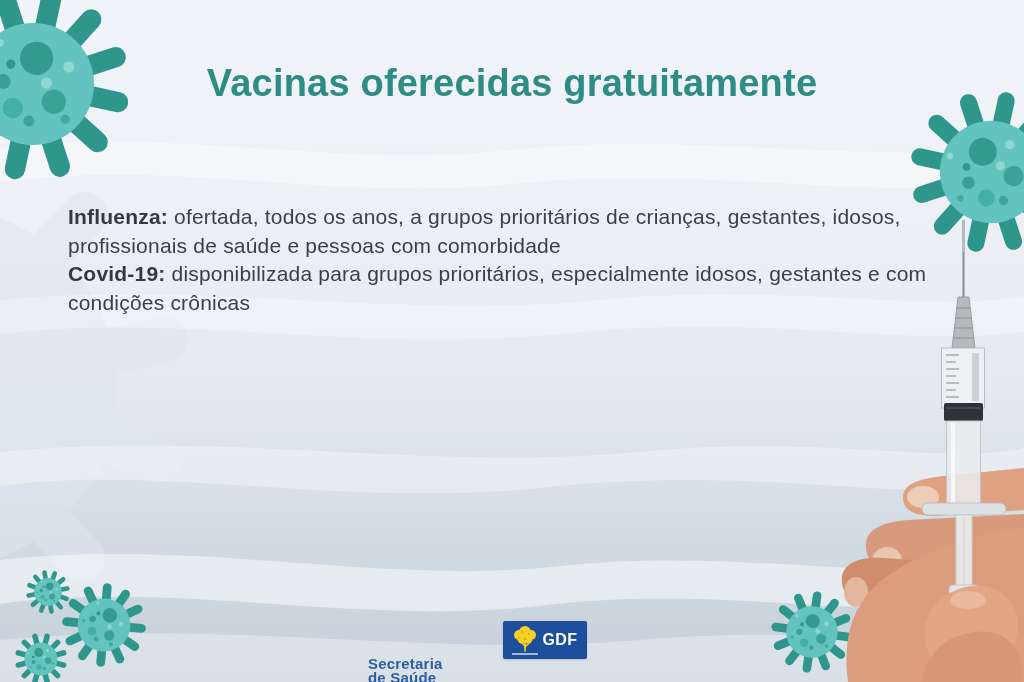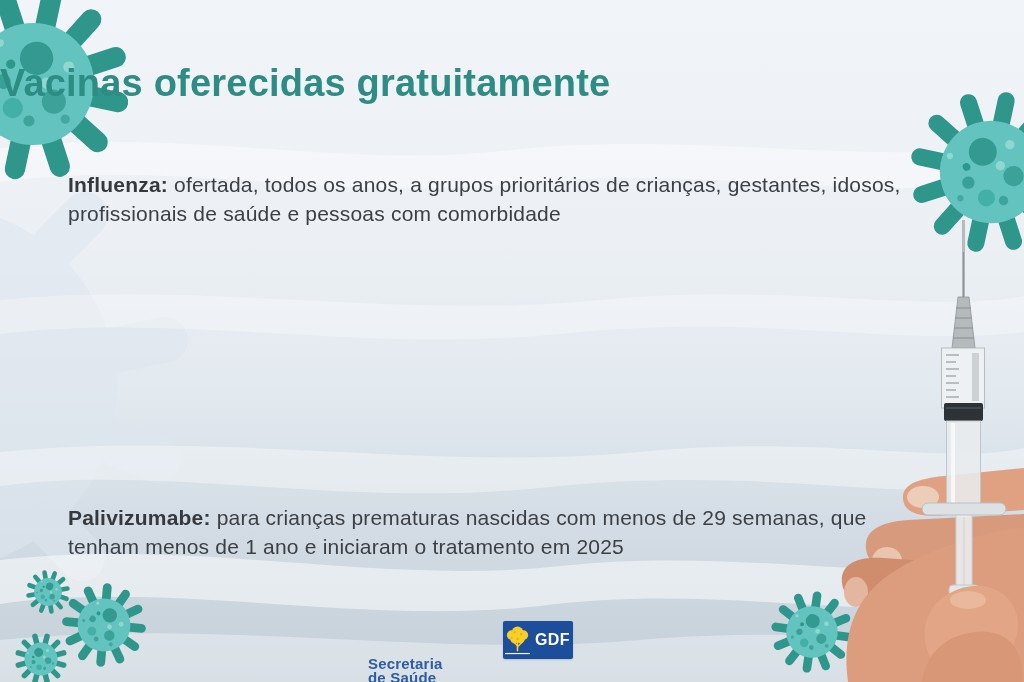--- a/index.html
+++ b/index.html
@@ -3,33 +3,33 @@
 <meta charset="utf-8">
 <style>
   html,body{margin:0;padding:0;background:#888;}
   .poster{
     position:relative;width:1024px;height:682px;overflow:hidden;
     font-family:"Liberation Sans",sans-serif;
     background:linear-gradient(180deg,#f1f4f8 0%,#ecf0f5 35%,#e2e9ef 58%,#d4dde5 76%,#c4cfd9 100%);
   }
   .bg-svg{position:absolute;left:0;top:0;width:1024px;height:682px;}
   .title{
-    position:absolute;top:60px;left:0;width:1024px;text-align:left;
+    position:absolute;top:60px;left:0;width:1024px;text-align:center;
     color:#2d8c84;font-weight:800;font-size:38px;line-height:47px;letter-spacing:.2px;
   }
   .para{
     position:absolute;left:68px;font-size:21px;line-height:29px;color:#3c4045;letter-spacing:.2px;
   }
   .para .vname{font-weight:800;color:#35393e;}
   .secretaria{
     position:absolute;left:368px;top:657px;width:130px;
     color:#2d5d9f;font-weight:700;font-size:15px;line-height:14px;letter-spacing:.2px;
   }
   .gdf-badge{
-    position:absolute;left:503px;top:621px;width:70px;height:38px;
+    position:absolute;left:503px;top:621px;width:84px;height:38px;
     background:#1d4e9b;border-radius:2px;display:flex;align-items:center;justify-content:center;gap:3px;
     box-shadow:0 1px 2px rgba(0,0,0,.15);
   }
   .gdf-label{color:#ffffff;font-weight:800;font-size:16px;letter-spacing:.4px;padding-right:3px;}
 </style>
 </head>
 <body>
 
 <div class="poster">
 
@@ -131,25 +131,25 @@
       <path d="M934,664 C918,640 922,608 950,593 C974,580 1000,585 1012,604 C1024,624 1018,650 994,662 C975,671 948,679 934,664 Z" fill="#e2a686"></path>
       <path d="M922,682 C926,654 944,636 974,632 C1002,628 1020,644 1022,668 L1022,682 Z" fill="#d89878"></path>
       <ellipse cx="968" cy="600" rx="18" ry="9" fill="#ecc0a6" opacity="0.7"></ellipse>
     </g>
   </svg>
 
   <div class="title">
     <div>Vacinas oferecidas gratuitamente</div>
   </div>
 
-  <div class="para" style="top:170px;width:845px;">
+  <div class="para" style="top:202px;width:845px;">
     <span class="vname">Influenza:</span><span> ofertada, todos os anos, a grupos prioritários de crianças, gestantes, idosos, profissionais de saúde e pessoas com comorbidade</span>
   </div>
-  <div class="para" style="top:503px;width:830px;">
-    <span class="vname">Palivizumabe:</span><span> para crianças prematuras nascidas com menos de 29 semanas, que tenham menos de 1 ano e iniciaram o tratamento em 2025</span>
+  <div class="para" style="top:259px;width:868px;">
+    <span class="vname">Covid-19:</span><span> disponibilizada para grupos prioritários, especialmente idosos, gestantes e com condições crônicas</span>
   </div>
 
   <div class="secretaria">
     <div>Secretaria</div>
     <div>de Saúde</div>
   </div>
   <div class="gdf-badge">
     <svg width="30" height="34" viewBox="0 0 30 34">
       <g fill="#f8cf27">
         <circle cx="15" cy="9" r="6"></circle>

